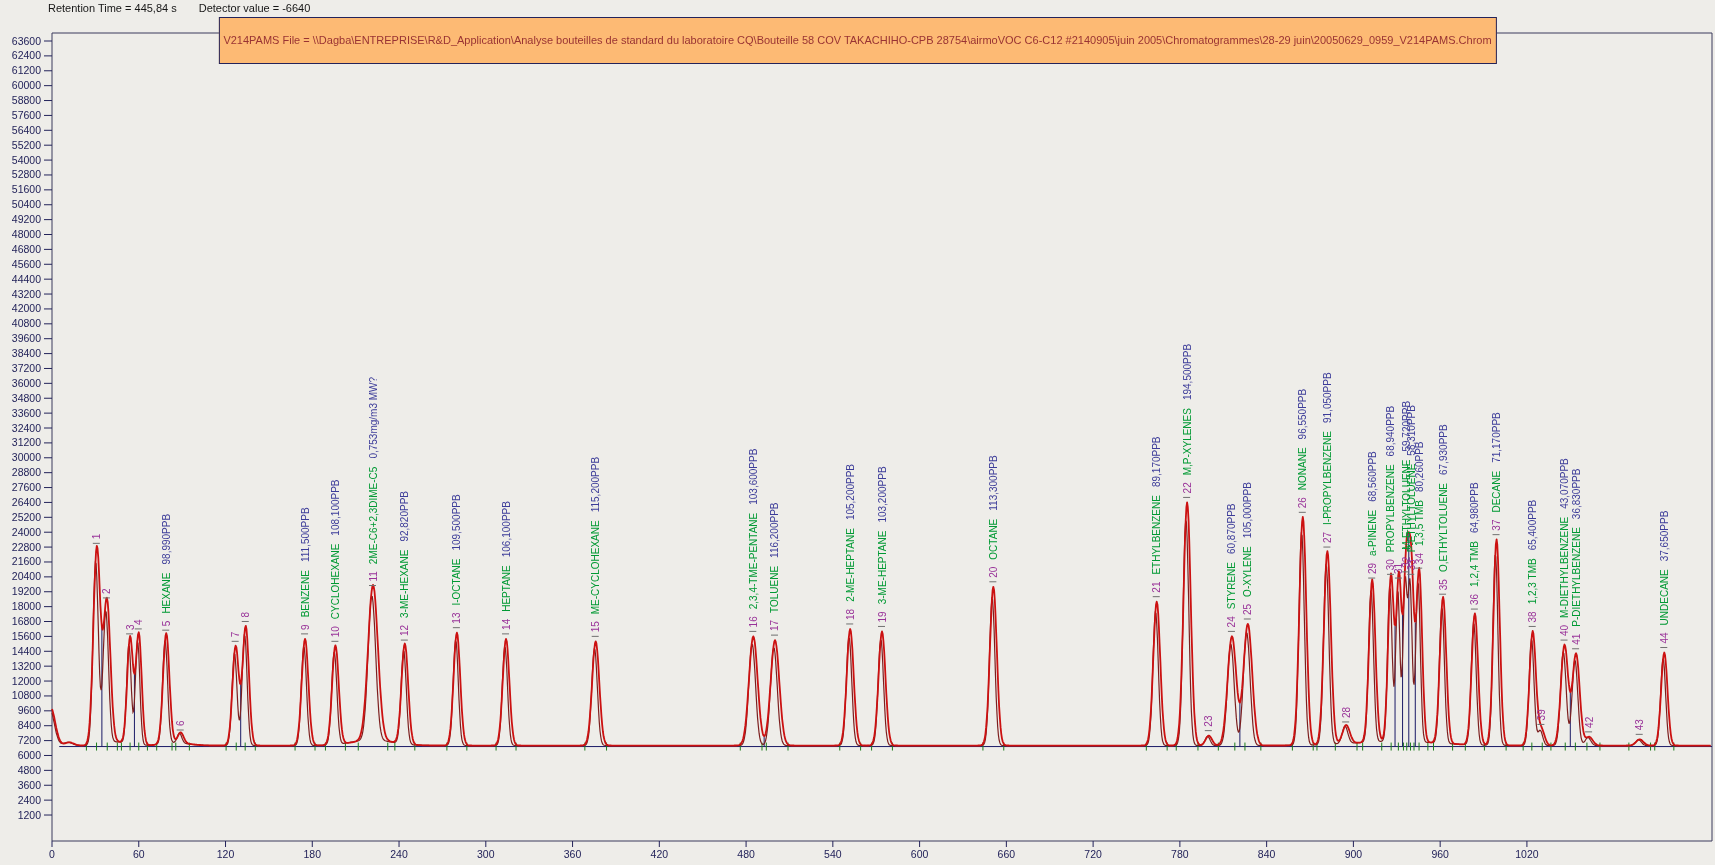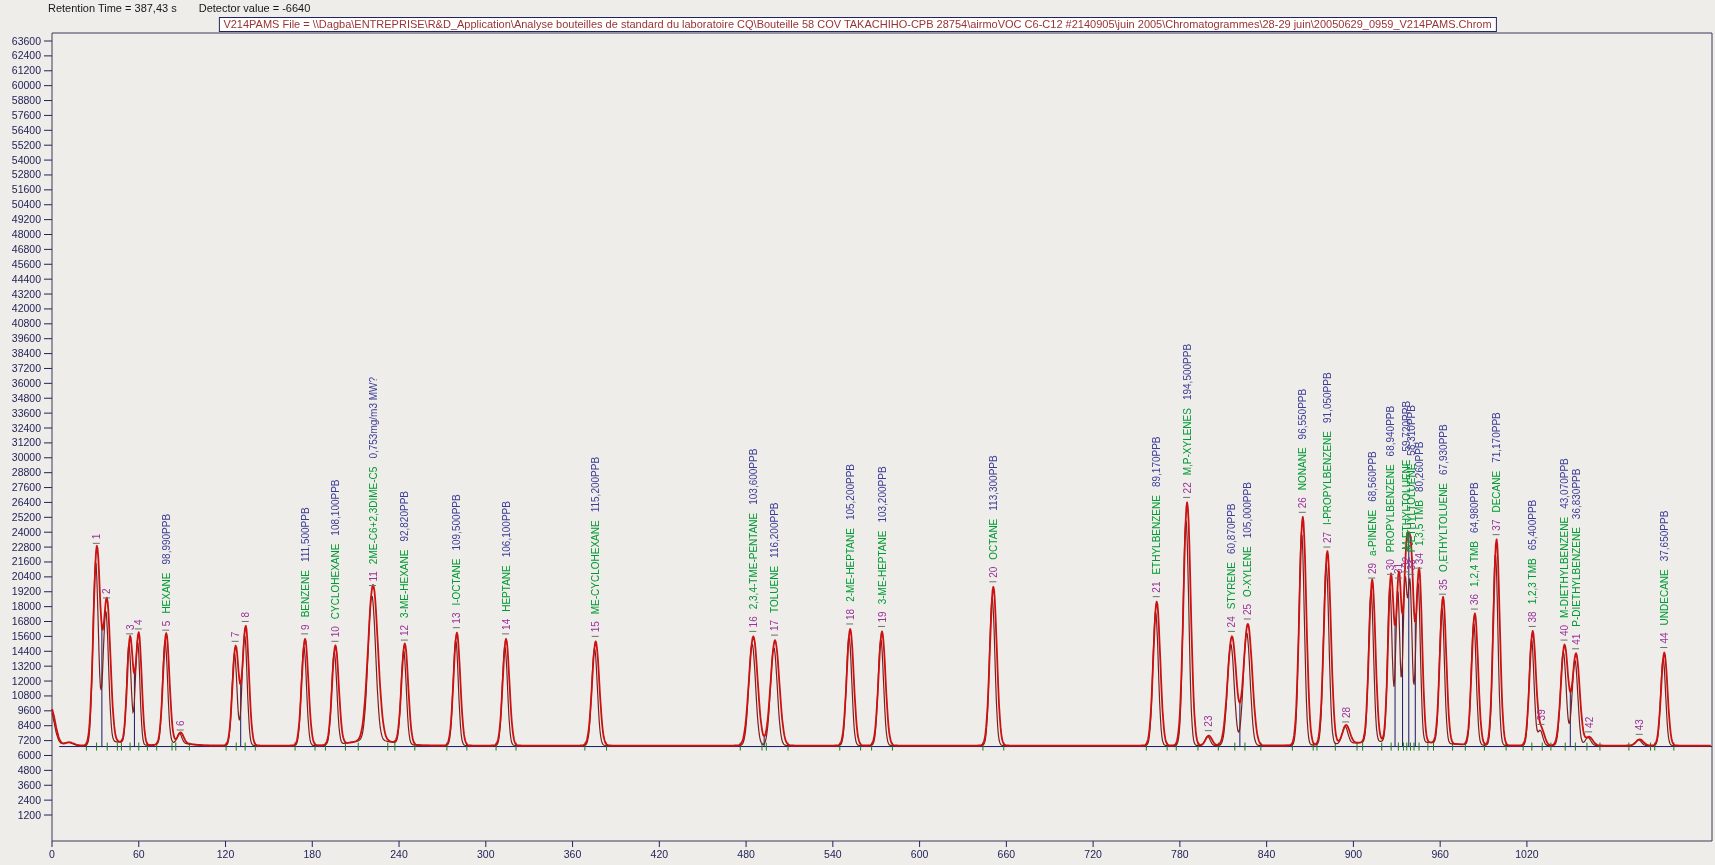--- a/index.html
+++ b/index.html
@@ -11,33 +11,33 @@
     position:relative;
   }
   .screen{position:absolute;left:0;top:0;width:1715px;height:865px;}
   .status{
     position:absolute;left:48px;top:2px;z-index:3;
     font-size:11px;color:#161616;white-space:nowrap;
   }
   .status span{margin-right:22px;}
   .title-box{
     position:absolute;top:17px;left:50%;transform:translateX(-50%);z-index:3;
-    border:1px solid #23235a;background:#ffffff;
+    border:1px solid #23235a;background:#fdba74;
     color:#993333;font-size:11px;line-height:13px;
-    padding:0 4px;white-space:nowrap;
+    padding:16px 4px;white-space:nowrap;
   }
   svg{position:absolute;left:0;top:0;}
   text{font-family:"Liberation Sans", sans-serif;}
 </style>
 </head>
 <body>
 
 <div class="screen">
   <div class="status">
-    <span>Retention Time = 387,43 s</span><span>Detector value = -6640</span>
+    <span>Retention Time = 445,84 s</span><span>Detector value = -6640</span>
   </div>
 
   <svg id="chromatogram-svg" width="1715" height="865" viewBox="0 0 1715 865">
       <g stroke="#3a3a5c" stroke-width="1" fill="none">
         <line x1="52" y1="33" x2="52" y2="841"></line>
         <line x1="52" y1="841" x2="1712" y2="841"></line>
         <line x1="52" y1="33" x2="1712" y2="33"></line>
         <line x1="1712" y1="33" x2="1712" y2="841"></line>
       </g>
       <g>

